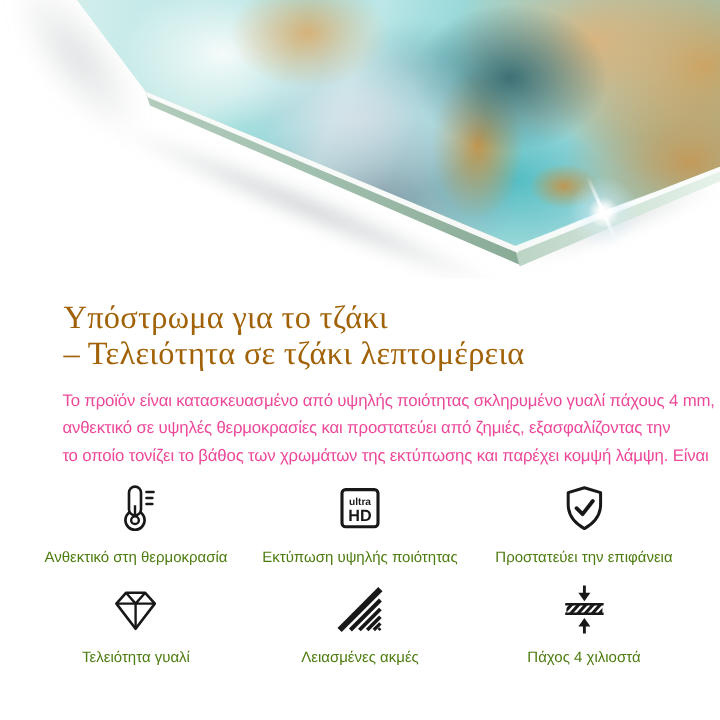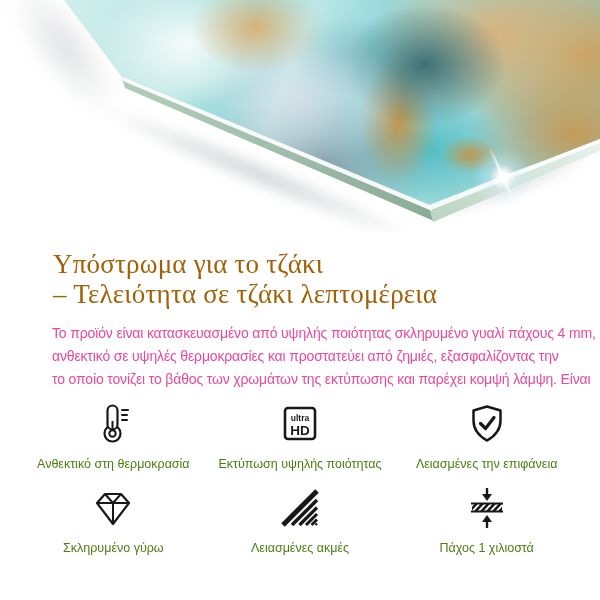--- a/index.html
+++ b/index.html
@@ -143,31 +143,31 @@
         <div class="flabel">Εκτύπωση υψηλής ποιότητας</div>
       </div>
 
       <div class="feature">
         <div class="ficon">
           <svg width="44" height="44" viewBox="0 0 44 44" fill="none">
             <path d="M22 4.5 L35.5 8.5 V18.5 C35.5 27.5 30 34 22 38.5 C14 34 8.5 27.5 8.5 18.5 V8.5 Z" stroke="#181818" stroke-width="2.5" stroke-linejoin="round"></path>
             <path d="M15.5 21.5 L20.5 26.5 L29 15.5" stroke="#181818" stroke-width="3.2" stroke-linecap="round" stroke-linejoin="round"></path>
           </svg>
         </div>
-        <div class="flabel">Λειασμένες την επιφάνεια</div>
+        <div class="flabel">Προστατεύει την επιφάνεια</div>
       </div>
 
       <div class="feature">
         <div class="ficon">
           <svg width="44" height="44" viewBox="0 0 44 44" fill="none">
             <path d="M14 8 L30 8 L38 17 L22 38 L6 17 Z" stroke="#181818" stroke-width="2.2" stroke-linejoin="round"></path>
             <path d="M6 17 H38 M14 8 L22 17 M30 8 L22 17 M22 17 L22 38" stroke="#181818" stroke-width="2" stroke-linejoin="round"></path>
           </svg>
         </div>
-        <div class="flabel">Σκληρυμένο γύρω</div>
+        <div class="flabel">Τελειότητα γυαλί</div>
       </div>
 
       <div class="feature">
         <div class="ficon">
           <svg width="44" height="44" viewBox="0 0 44 44" fill="none">
             <line x1="5" y1="39" x2="39" y2="5" stroke="#181818" stroke-width="5"></line>
             <line x1="14" y1="39" x2="39" y2="14" stroke="#181818" stroke-width="3.5"></line>
             <line x1="21.5" y1="39" x2="39" y2="21.5" stroke="#181818" stroke-width="3.2"></line>
             <line x1="28" y1="39" x2="39" y2="28" stroke="#181818" stroke-width="3"></line>
             <line x1="33.5" y1="39" x2="39" y2="33.5" stroke="#181818" stroke-width="2.8"></line>
@@ -192,18 +192,18 @@
             </g>
             <clipPath id="barclip">
                 <rect x="7" y="17.5" width="30" height="8"></rect>
               </clipPath>
             <line x1="6" y1="17.5" x2="38" y2="17.5" stroke="#181818" stroke-width="2"></line>
             <line x1="6" y1="25.5" x2="38" y2="25.5" stroke="#181818" stroke-width="2"></line>
             <line x1="22" y1="42" x2="22" y2="35" stroke="#181818" stroke-width="2.4"></line>
             <polygon points="17,36 27,36 22,29" fill="#181818"></polygon>
           </svg>
         </div>
-        <div class="flabel">Πάχος 1 χιλιοστά</div>
+        <div class="flabel">Πάχος 4 χιλιοστά</div>
       </div>
 
     </div>
   </div>
 </div>
 
 </body></html>

